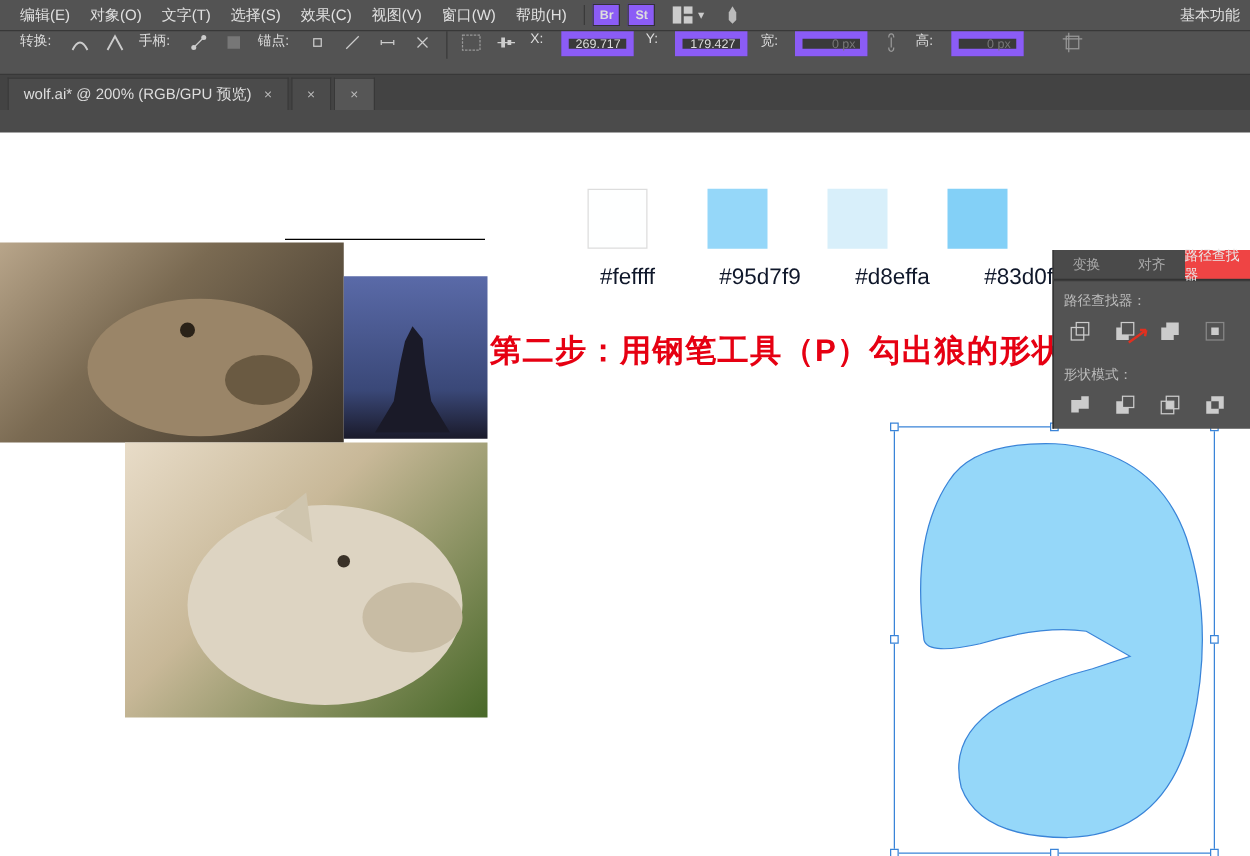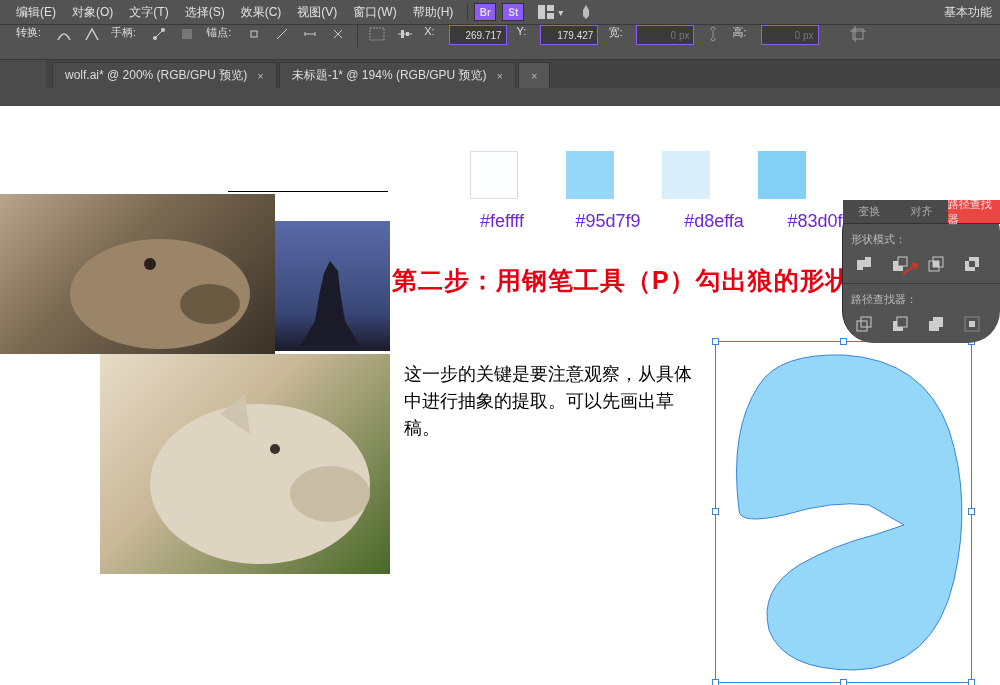--- a/index.html
+++ b/index.html
@@ -9,61 +9,61 @@
 .menubar { height: 24px; background: #535353; display: flex; align-items: center; color: #e0e0e0; font-size: 12px; padding-left: 8px; }
 .menubar .menu-item { padding: 0 8px; cursor: pointer; }
 .menubar .right-group { margin-left: auto; display: flex; align-items: flex-start; gap: 10px; padding-right: 8px; }
 .small-btn { width: 22px; height: 18px; background: #8b5cf6; display: inline-flex; align-items: center; justify-content: center; font-size: 10px; color: #ddd; font-weight: bold; border: 1px solid #333; }
 .workspace-label { font-size: 12px; color: #e0e0e0; }
 
 
 .optionsbar { height: 36px; background: #535353; border-top: 1px solid #383838; border-bottom: 1px solid #383838; display: flex; align-items: flex-start; color: #ddd; font-size: 11px; padding-left: 16px; gap: 10px; }
 .optionsbar .label { margin-right: 4px; }
 .tool-icon { width: 18px; height: 18px; display: inline-flex; align-items: center; justify-content: center; color: #ccc; }
-.num-field { width: 58px; height: 20px; background: #3a3a3a; border: 1px solid #8b5cf6; display: inline-flex; align-items: center; justify-content: flex-end; padding: 0 4px; font-size: 10px; color: #ddd; }
+.num-field { width: 58px; height: 20px; background: #3a3a3a; border: 6px solid #8b5cf6; display: inline-flex; align-items: center; justify-content: flex-end; padding: 0 4px; font-size: 10px; color: #ddd; }
 .sep { width: 1px; height: 22px; background: #3a3a3a; }
 
 
-.tabbar { height: 28px; background: #434343; display: flex; align-items: flex-end; padding-left: 6px; margin-left: 46px; }
+.tabbar { height: 28px; background: #434343; display: flex; align-items: flex-end; padding-left: 6px; }
 .doc-tab { height: 26px; padding: 0 12px; display: flex; align-items: center; gap: 10px; font-size: 12px; color: #ddd; background: #4b4b4b; border: 1px solid #383838; border-bottom: none; margin-right: 2px; cursor: pointer; }
 .doc-tab.active { background: #565656; color: #fff; }
 .close-x { font-size: 11px; color: #bbb; cursor: pointer; }
 
 
 .workspace { position: absolute; top: 88px; left: 0; right: 0; bottom: 0; background: #4b4b4b; }
 .canvas { position: absolute; top: 18px; left: 0; width: 1000px; height: 600px; background: #fff; }
 
 
 .placed-img { position: absolute; background: #888; display: flex; align-items: center; justify-content: center; color: #fff; font-size: 10px; overflow: hidden; }
 .wolf1 { left: 0; top: 88px; width: 275px; height: 160px; background: linear-gradient(135deg,#b8a58a 0%,#7a6a52 40%,#3a3228 100%); }
 .wolf2 { left: 275px; top: 115px; width: 115px; height: 130px; background: linear-gradient(180deg,#5a6aa8 0%,#3a4878 70%,#1a1a2a 100%); }
 .wolf3 { left: 100px; top: 248px; width: 290px; height: 220px; background: linear-gradient(135deg,#e8dcc8 0%,#c8b898 40%,#486828 100%); }
 .wolf-silhouette { position:absolute; left: 15px; bottom: 0; width: 80px; height: 100px; }
 
 
 .swatches { position: absolute; top: 45px; left: 470px; display: flex; gap: 48px; }
 .swatch { width: 48px; height: 48px; }
-.swatch-labels { position: absolute; top: 105px; left: 464px; display: flex; gap: 30px; font-family: Arial, sans-serif; font-size: 18px; color: #6d28d9; }
+.swatch-labels { position: absolute; top: 105px; left: 464px; display: flex; gap: 30px; font-family: Arial, sans-serif; font-size: 18px; color: #0f172a; }
 .swatch-labels span { width: 76px; text-align: center; }
 
 
 .heading { position: absolute; top: 158px; left: 392px; font-size: 25px; font-weight: bold; color: #e60012; letter-spacing: 1px; }
 .bodytext { position: absolute; top: 255px; left: 404px; width: 290px; font-size: 18px; color: #000; line-height: 1.5; }
 
 
 .selection-box { position: absolute; top: 236px; left: 716px; width: 255px; height: 340px; }
 .sel-border { position: absolute; inset: 0; outline: 1px solid #3a84d8; }
 .sel-handle { position: absolute; width: 7px; height: 7px; background: #fff; border: 1px solid #3a84d8; }
 .h-tl{top:-4px;left:-4px}.h-tr{top:-4px;right:-4px}.h-bl{bottom:-4px;left:-4px}.h-br{bottom:-4px;right:-4px}
 .h-tc{top:-4px;left:calc(50% - 4px)}.h-bc{bottom:-4px;left:calc(50% - 4px)}
 .h-ml{top:calc(50% - 4px);left:-4px}.h-mr{top:calc(50% - 4px);right:-4px}
 .wolf-shape{position:absolute;top:8px;left:8px;}
 
 
-.right-panel { position: absolute; top: 112px; right: 0; width: 158px; background: #535353; border-left: 1px solid #2a2a2a; color: #ccc; border-radius: 32px; }
+.right-panel { position: absolute; top: 112px; right: 0; width: 158px; background: #535353; border-left: 1px solid #2a2a2a; color: #ccc; }
 .panel-tabs { display: flex; height: 24px; background: #4a4a4a; border-bottom: 1px solid #333; }
 .panel-tab { flex: 1; font-size: 11px; display: flex; align-items: center; justify-content: center; cursor: pointer; color: #aaa; }
 .panel-tab.active { background: #ef4444; color: #e8e8e8; }
 .panel-section { padding: 8px 8px 10px; }
 .panel-label { font-size: 11px; color: #bbb; margin-bottom: 8px; }
 .icon-row { display: flex; gap: 18px; padding-left: 4px; }
 .pf-icon { width: 18px; height: 18px; display:inline-flex; align-items:center; justify-content:center; }
 .pf-icon svg { display:block; }
 .red-arrow { position:absolute; top: 60px; left: 58px; }
 
@@ -184,21 +184,20 @@
       </svg>
     </span>
 </div>
 
 <div class="tabbar">
   <div class="doc-tab">
     <span>wolf.ai* @ 200% (RGB/GPU 预览)</span>
     <span class="close-x">×</span>
   </div>
   <div class="doc-tab">
-    <span>未标题-1* @ 194% (RGB/GPU 预览)</span>
     <span class="close-x">×</span>
   </div>
   <div class="doc-tab active">
     <span class="close-x">×</span>
   </div>
 </div>
 
 <div class="workspace">
   <div class="canvas">
 
@@ -232,21 +231,20 @@
       <div class="swatch" style="background:#83d0f7"></div>
     </div>
     <div class="swatch-labels">
       <span>#feffff</span>
       <span>#95d7f9</span>
       <span>#d8effa</span>
       <span>#83d0f7</span>
     </div>
 
     <div class="heading">第二步：用钢笔工具（P）勾出狼的形状。</div>
-    <div class="bodytext">这一步的关键是要注意观察，从具体中进行抽象的提取。可以先画出草稿。</div>
 
     <div class="selection-box">
       <div class="sel-border"></div>
       <div class="sel-handle h-tl"></div>
       <div class="sel-handle h-tc"></div>
       <div class="sel-handle h-tr"></div>
       <div class="sel-handle h-ml"></div>
       <div class="sel-handle h-mr"></div>
       <div class="sel-handle h-bl"></div>
       <div class="sel-handle h-bc"></div>
@@ -268,20 +266,49 @@
       </svg>
     </div>
   </div>
 
   <div class="right-panel">
     <div class="panel-tabs">
       <div class="panel-tab">变换</div>
       <div class="panel-tab">对齐</div>
       <div class="panel-tab active">路径查找器</div>
     </div>
+    <div class="panel-section" style="border-top:1px solid #3a3a3a">
+      <div class="panel-label">路径查找器：</div>
+      <div class="icon-row">
+        <span class="pf-icon">
+            <svg width="16" height="16">
+              <rect x="1" y="5" width="10" height="10" stroke="#ccc" fill="none"></rect>
+              <rect x="5" y="1" width="10" height="10" stroke="#ccc" fill="none"></rect>
+            </svg>
+          </span>
+        <span class="pf-icon">
+            <svg width="16" height="16">
+              <rect x="1" y="5" width="10" height="10" fill="#ccc"></rect>
+              <rect x="5" y="1" width="10" height="10" stroke="#ccc" fill="#535353"></rect>
+            </svg>
+          </span>
+        <span class="pf-icon">
+            <svg width="16" height="16">
+              <rect x="1" y="5" width="10" height="10" fill="#ccc"></rect>
+              <rect x="5" y="1" width="10" height="10" fill="#ccc"></rect>
+            </svg>
+          </span>
+        <span class="pf-icon">
+            <svg width="16" height="16">
+              <rect x="5" y="5" width="6" height="6" fill="#ccc"></rect>
+              <rect x="1" y="1" width="14" height="14" stroke="#888" fill="none"></rect>
+            </svg>
+          </span>
+      </div>
+    </div>
     <div class="panel-section">
       <div class="panel-label">形状模式：</div>
       <div class="icon-row">
         <span class="pf-icon">
             <svg width="16" height="16">
               <path d="M1 4h8v-3h6v10h-8v3h-6z" fill="#ccc"></path>
             </svg>
           </span>
         <span class="pf-icon">
             <svg width="16" height="16">
@@ -301,43 +328,14 @@
               <rect x="1" y="5" width="10" height="10" fill="#ccc"></rect>
               <rect x="5" y="1" width="10" height="10" fill="#ccc"></rect>
               <rect x="5" y="5" width="6" height="6" fill="#535353"></rect>
             </svg>
           </span>
       </div>
       <svg class="red-arrow" width="22" height="16">
           <path d="M2 14 L16 4 M16 4 L11 4 M16 4 L15 9" stroke="#e03020" stroke-width="2" fill="none"></path>
         </svg>
     </div>
-    <div class="panel-section" style="border-top:1px solid #3a3a3a">
-      <div class="panel-label">路径查找器：</div>
-      <div class="icon-row">
-        <span class="pf-icon">
-            <svg width="16" height="16">
-              <rect x="1" y="5" width="10" height="10" stroke="#ccc" fill="none"></rect>
-              <rect x="5" y="1" width="10" height="10" stroke="#ccc" fill="none"></rect>
-            </svg>
-          </span>
-        <span class="pf-icon">
-            <svg width="16" height="16">
-              <rect x="1" y="5" width="10" height="10" fill="#ccc"></rect>
-              <rect x="5" y="1" width="10" height="10" stroke="#ccc" fill="#535353"></rect>
-            </svg>
-          </span>
-        <span class="pf-icon">
-            <svg width="16" height="16">
-              <rect x="1" y="5" width="10" height="10" fill="#ccc"></rect>
-              <rect x="5" y="1" width="10" height="10" fill="#ccc"></rect>
-            </svg>
-          </span>
-        <span class="pf-icon">
-            <svg width="16" height="16">
-              <rect x="5" y="5" width="6" height="6" fill="#ccc"></rect>
-              <rect x="1" y="1" width="14" height="14" stroke="#888" fill="none"></rect>
-            </svg>
-          </span>
-      </div>
-    </div>
   </div>
 </div>
 
 </body></html>

